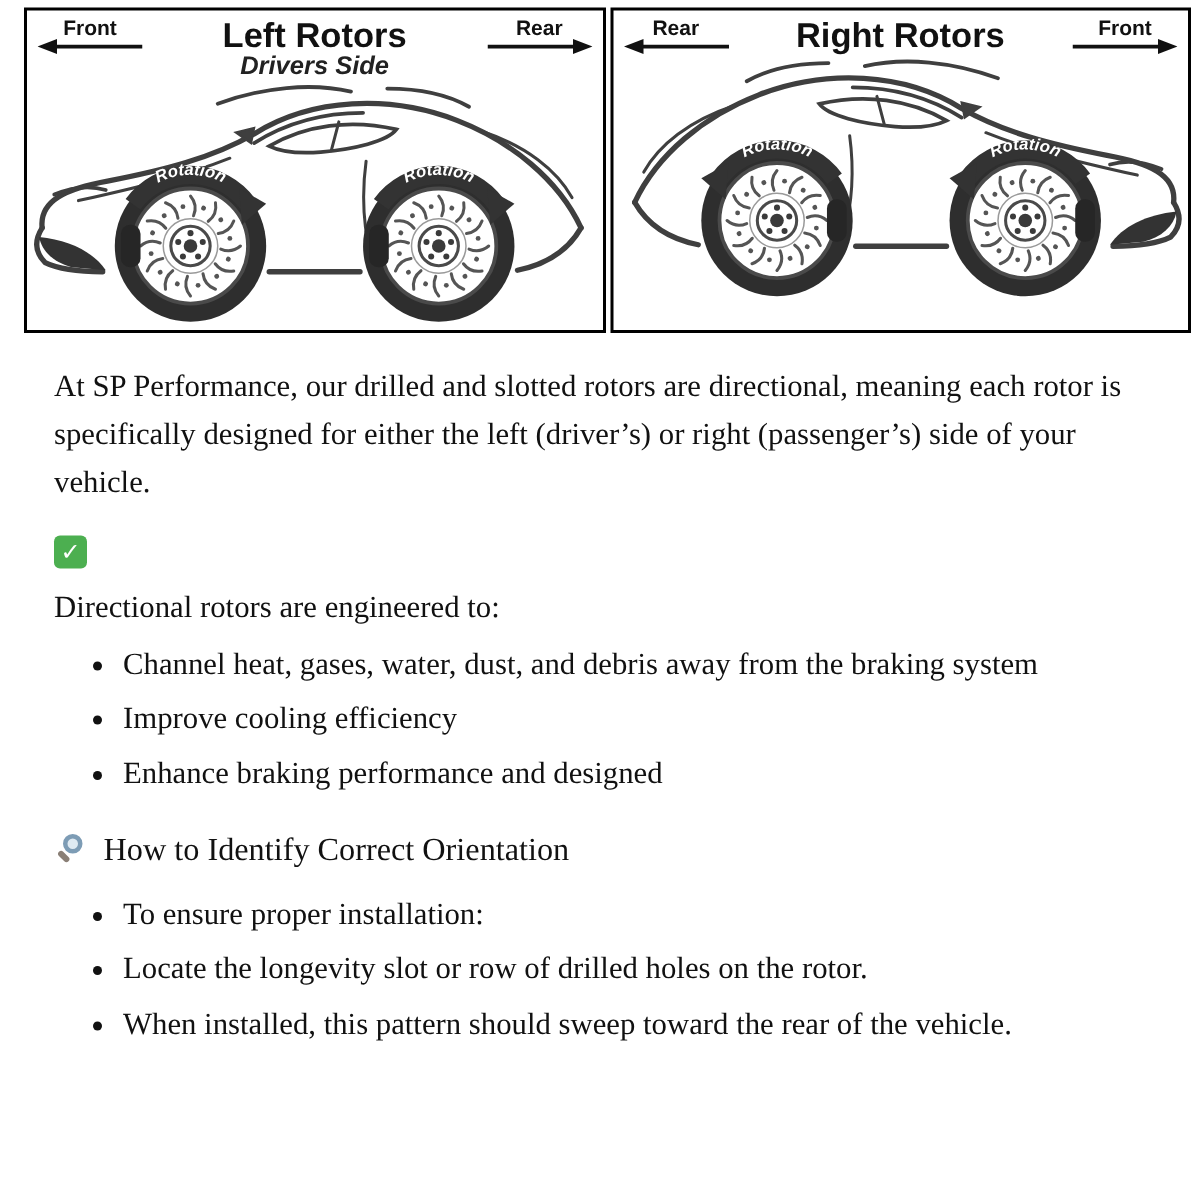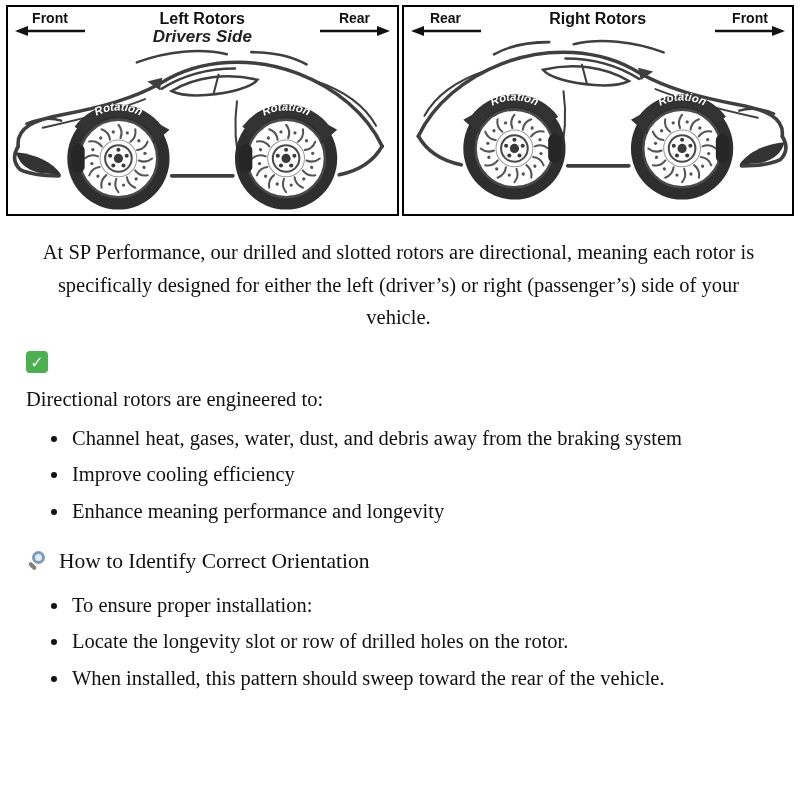--- a/index.html
+++ b/index.html
@@ -1,33 +1,33 @@
 <!DOCTYPE html>
 <html><head>
 <meta charset="utf-8">
 <style>
   html,body{margin:0;padding:0;background:#fff;width:800px;height:800px;overflow:hidden;
     font-family:"Liberation Serif", serif;color:#111;}
-  .page{width:800px;height:800px;box-sizing:border-box;padding:5px 6px 0 6px;}
+  .page{width:800px;height:800px;box-sizing:border-box;padding:5px 6px 0 16px;}
 
   
   .diagram{display:flex;gap:3px;}
   .panel{flex:1;border:2px solid #000;box-sizing:border-box;background:#fff;}
   .panel-header{display:flex;justify-content:space-between;align-items:flex-start;
     padding:4px 6px 0 6px;font-family:"Liberation Sans", sans-serif;}
   .title-block{text-align:center;line-height:1.05;flex:1;}
-  .panel-title{font-weight:bold;font-size:16px;color:#111;}
+  .panel-title{font-weight:bold;font-size:23px;color:#111;}
   .panel-subtitle{font-weight:bold;font-style:italic;font-size:17px;color:#222;}
   .arrow-label{display:flex;flex-direction:column;align-items:center;width:72px;}
   .al-text{font-weight:bold;font-size:14px;color:#111;line-height:1;margin-bottom:1px;}
   .car-figure{display:block;width:100%;height:auto;}
 
   
   .body-text{padding:14px 22px 0 20px;font-size:20.5px;line-height:1.58;}
-  .intro{margin:6px 0 16px 0;max-width:745px;text-align:center;}
+  .intro{margin:6px 0 16px 0;max-width:745px;}
   .sec-heading{display:flex;align-items:center;gap:9px;font-size:21.5px;margin:18px 0 10px 0;}
   .sec-heading.bold{font-weight:bold;}
   .lead{margin:10px 0 6px 0;}
   ul.bullets{margin:4px 0 14px 0;padding-left:44px;}
   ul.bullets li{margin:4px 0;padding-left:2px;max-width:700px;}
 
   
   .check-icon{display:inline-flex;align-items:center;justify-content:center;
     width:22px;height:22px;border-radius:4px;color:#fff;
     font-family:"DejaVu Sans", sans-serif;font-size:16px;font-weight:bold;flex:0 0 auto;}
@@ -194,21 +194,21 @@
 
     <div class="sec-heading bold">
       <span class="check-icon" style="background:#4caf50">✓</span>
     </div>
 
     <p class="lead">Directional rotors are engineered to:</p>
 
     <ul class="bullets">
       <li>Channel heat, gases, water, dust, and debris away from the braking system</li>
       <li>Improve cooling efficiency</li>
-      <li>Enhance meaning performance and longevity</li>
+      <li>Enhance braking performance and designed</li>
     </ul>
 
     <div class="sec-heading">
       <span class="magnifier-icon">
         <span class="lens"></span>
         <span class="handle"></span>
       </span>
       <span>How to Identify Correct Orientation</span>
     </div>
 

